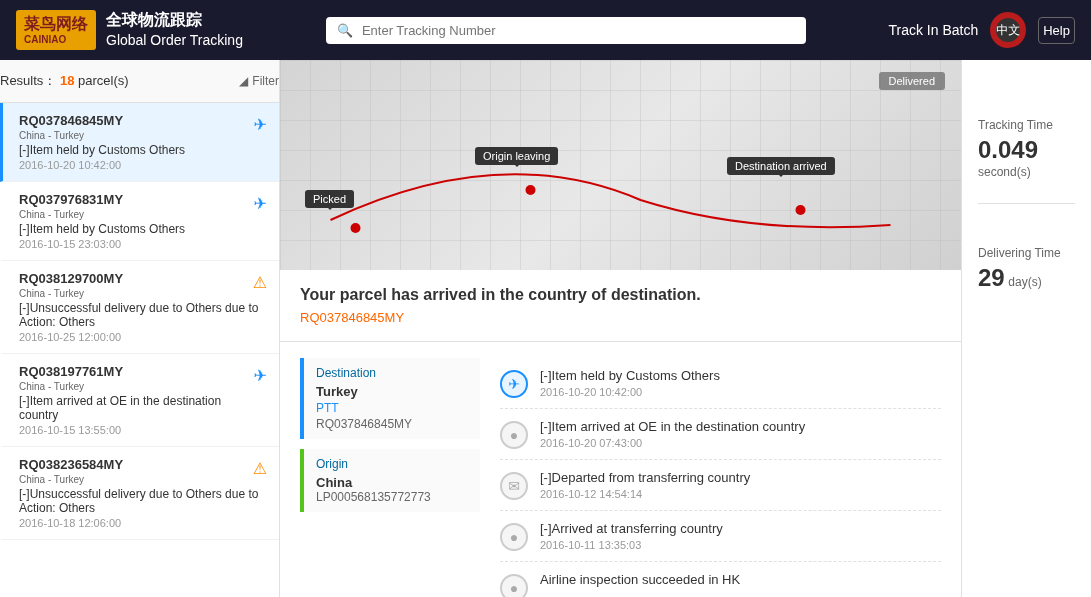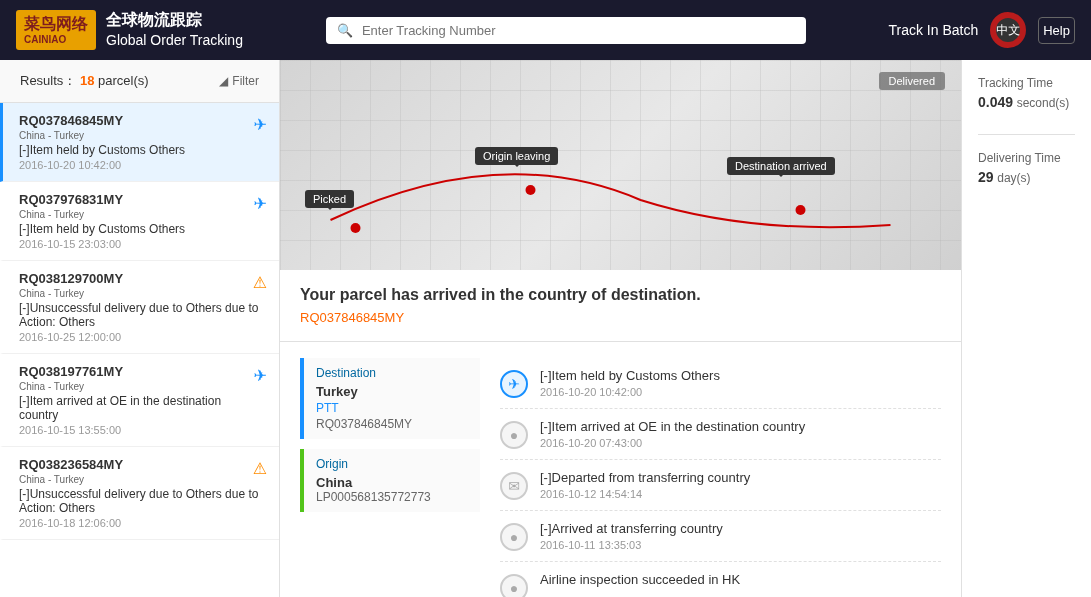--- a/index.html
+++ b/index.html
@@ -97,21 +97,21 @@
 
     
     .sidebar {
       width: 280px;
       background: white;
       border-right: 1px solid #e0e0e0;
       overflow-y: auto;
       flex-shrink: 0;
     }
     .sidebar-header {
-      padding: 12px 20px;
+      padding: 12px 0;
       border-bottom: 1px solid #e0e0e0;
       display: flex;
       align-items: center;
       gap: 8px;
       background: #f9f9f9;
     }
     .sidebar-header .results-text { font-size: 13px; }
     .sidebar-header .count { color: #ff6600; font-weight: bold; }
     .filter-btn {
       margin-left: auto;
@@ -301,23 +301,23 @@
 
     
     .right-panel {
       width: 130px;
       background: white;
       border-left: 1px solid #e0e0e0;
       padding: 16px;
       flex-shrink: 0;
     }
     .stat-label { font-size: 12px; color: #666; margin-bottom: 4px; }
-    .stat-value { font-size: 14px; font-weight: bold; color: #333; }
+    .stat-value { font-size: 24px; font-weight: bold; color: #333; }
     .stat-unit { font-size: 12px; color: #666; }
-    .stat-block { margin-bottom: 24px; }
+    .stat-block { margin-bottom: 24px; margin-top: 42px; }
     .divider { border: none; border-top: 1px solid #e0e0e0; margin: 16px 0; }
   </style>
 </head>
 <body>
 
 <div class="header">
   <div class="logo-area">
     <div class="logo-box">
       <span>菜鸟网络</span>
       <span class="logo-sub">CAINIAO</span>

